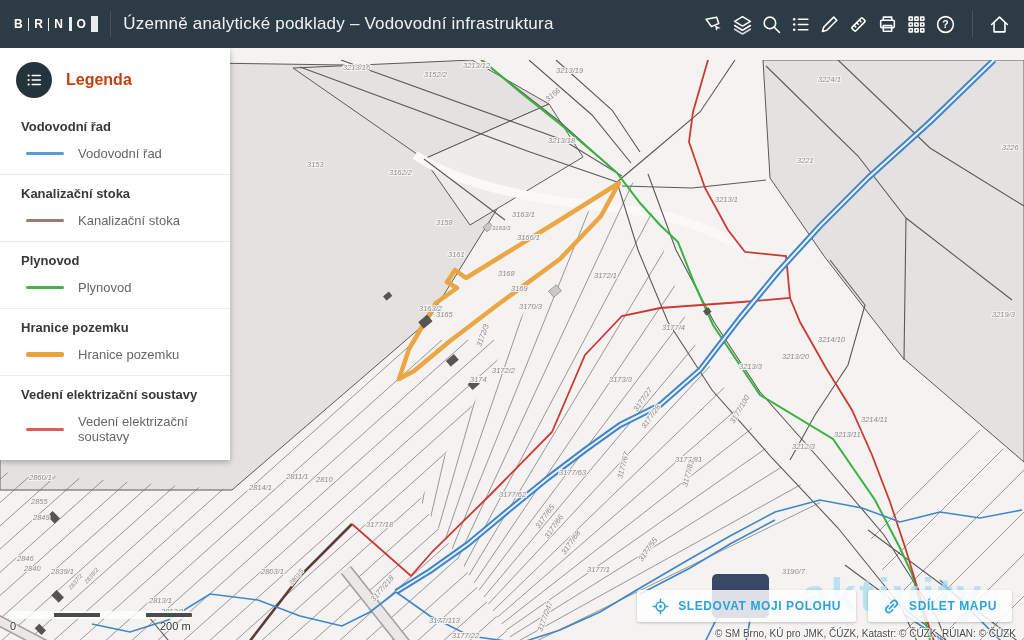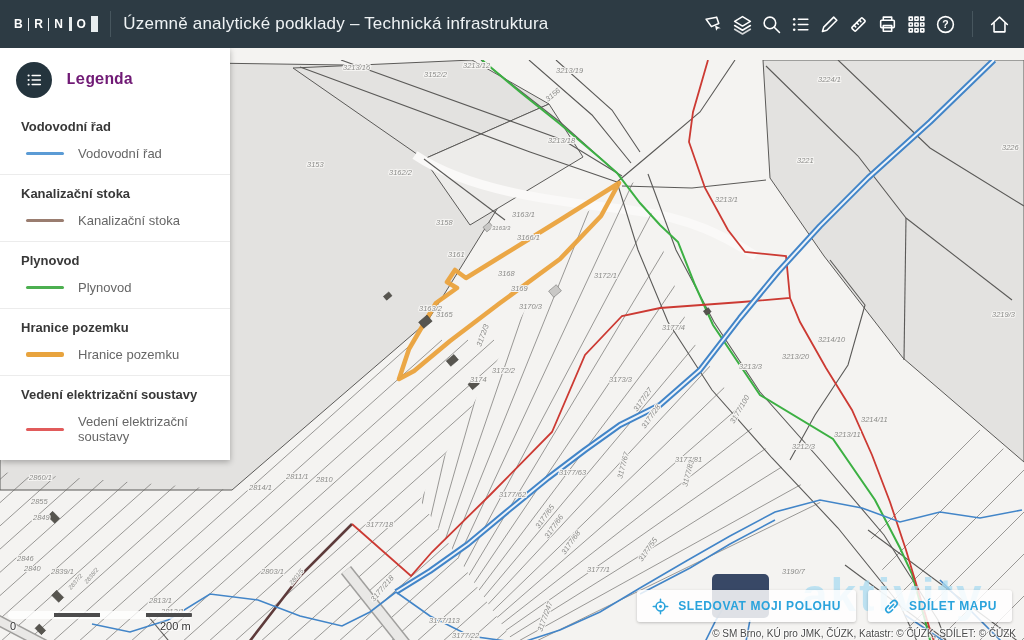--- a/index.html
+++ b/index.html
@@ -26,21 +26,21 @@
   .thin line{stroke:#6d6c6a;stroke-width:.8;opacity:.85;}
   .bound path{stroke:#5b5a58;stroke-width:1.1;fill:none;}
   #lblg text{fill:#8b8b89;font-style:italic;font-family:"Liberation Sans",sans-serif;
              stroke:#f5f4f2;stroke-width:2.2px;paint-order:stroke;}
   
   .legend{position:absolute;top:48px;left:0;width:230px;height:412px;background:#fff;
           box-shadow:0 2px 6px rgba(0,0,0,.28);z-index:10;}
   .lg-title{display:flex;align-items:center;padding:14px 16px 10px 16px;}
   .lg-circle{width:36px;height:36px;border-radius:50%;background:#24343d;display:flex;
              align-items:center;justify-content:center;margin-right:14px;}
-  .lg-titletext{font-size:16px;color:#701a75;font-weight:600;font-family:Liberation Mono, monospace;}
+  .lg-titletext{font-size:16px;color:#c2410c;font-weight:600;}
   .lg-sec{border-top:1px solid #ececec;padding:11px 0 13px 6px;}
   .lg-sec:first-child{border-top:none;}
   .lg-h{font-size:13px;font-weight:bold;color:#383838;margin:0 0 12px 15px;}
   .lg-row{display:flex;align-items:center;}
   .lg-sw{width:38px;border-radius:2px;margin-left:20px;margin-right:14px;flex:none;}
   .lg-lb{font-size:13px;color:#666;}
   
   .scalebar{position:absolute;left:8px;bottom:6px;width:200px;z-index:8;}
   .sb-bar{width:184px;height:8px;background:rgba(255,255,255,.78);border-radius:4px;
           position:relative;overflow:hidden;}
@@ -293,21 +293,21 @@
       <span class="logo-ch">B</span>
       <span class="logo-bar b0"></span>
       <span class="logo-ch">R</span>
       <span class="logo-bar b1"></span>
       <span class="logo-ch">N</span>
       <span class="logo-bar b2"></span>
       <span class="logo-ch">O</span>
       <span class="logo-bar b3"></span>
     </div>
   <div class="hdr-div"></div>
-  <div class="hdr-title">Územně analytické podklady – Technická infrastruktura</div>
+  <div class="hdr-title">Územně analytické podklady – Vodovodní infrastruktura</div>
   <div class="toolbar">
     <button class="tool">
       <svg width="21" height="21" viewBox="0 0 20 20">
           <path d="M3,5 L13,3 L15,9 L8,12 Z"></path>
           <path d="M11.5,11 l1,5 1.6,-2.2 2.9,-0.3 Z" fill="#fff" stroke="none"></path>
         </svg>
     </button>
     <button class="tool">
       <svg width="21" height="21" viewBox="0 0 20 20">
           <path d="M10,2.5 L17.5,7 10,11.5 2.5,7 Z"></path>
@@ -458,13 +458,13 @@
   <button class="map-btn">
     <svg width="17" height="17" viewBox="0 0 20 20" stroke="#2aa3dc" fill="none" stroke-width="1.9" stroke-linecap="round">
       <path d="M7.5,12.5 l5,-5"></path>
         <path d="M6.5,9 l-2.3,2.3 a3.4,3.4 0 0 0 4.8,4.8 l2.3,-2.3"></path>
         <path d="M13.5,11 l2.3,-2.3 a3.4,3.4 0 0 0 -4.8,-4.8 L8.7,6.2"></path>
     </svg>
     <span>SDÍLET MAPU</span>
   </button>
 </div>
 
-<div class="copyright">© SM Brno, KÚ pro JMK, ČÚZK, Katastr: © ČÚZK, SDÍLET: © ČÚZK</div>
+<div class="copyright">© SM Brno, KÚ pro JMK, ČÚZK, Katastr: © ČÚZK, RÚIAN: © ČÚZK</div>
 
 </body></html>

